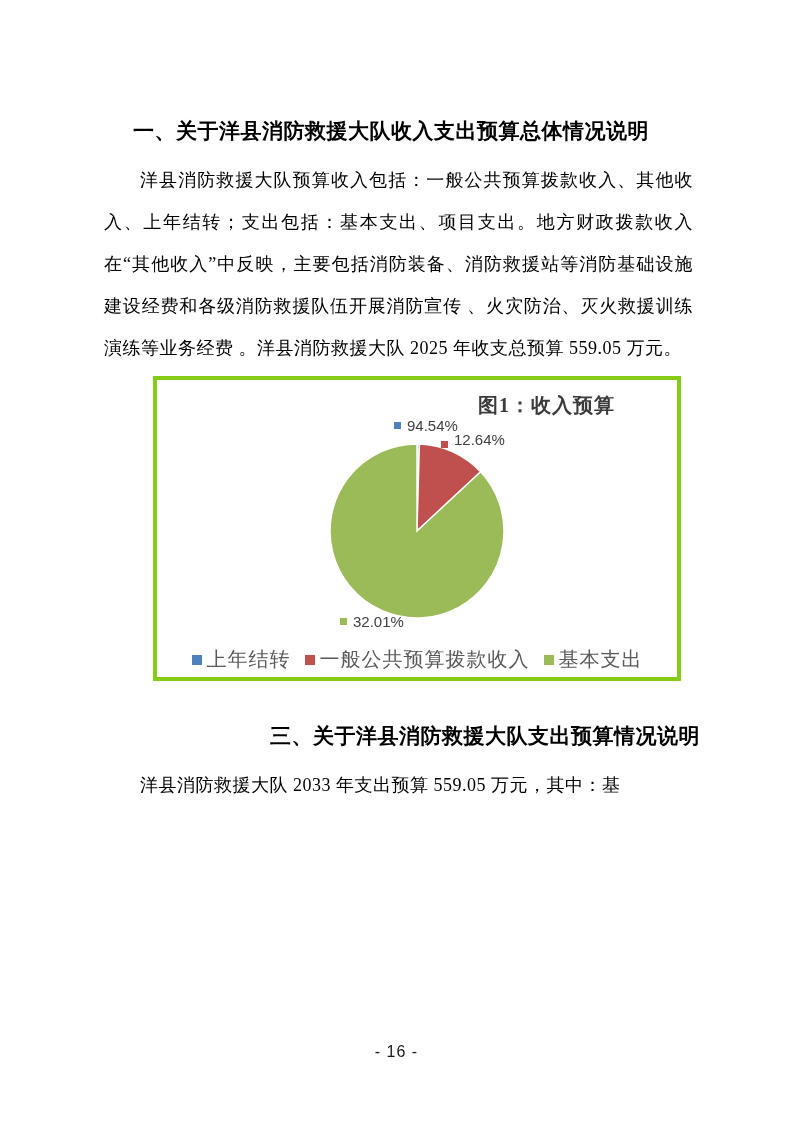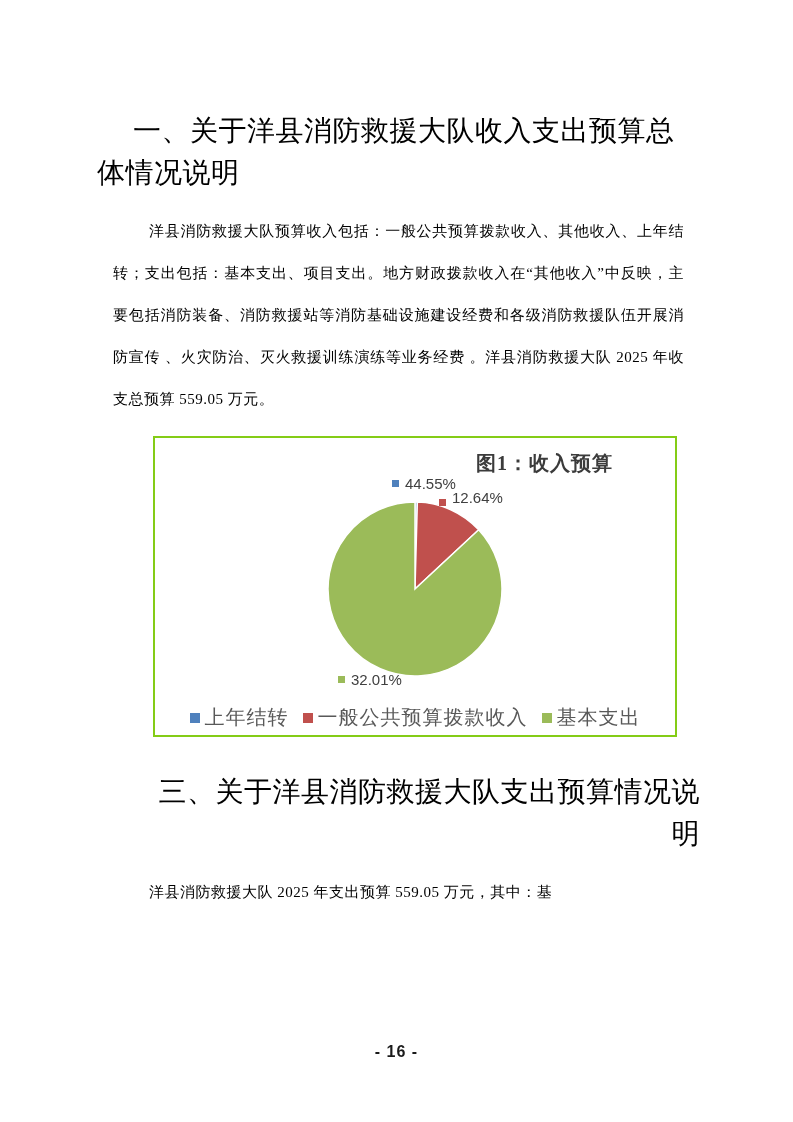--- a/index.html
+++ b/index.html
@@ -17,41 +17,41 @@
     color: #000000;
   }
   .content {
     position: absolute;
     left: 97px;
     top: 110px;
     width: 603px;
   }
   .doc-heading {
     margin: 0;
-    font-size: 28px;
+    font-size: 21px;
     line-height: 42px;
-    font-weight: normal;
+    font-weight: bold;
     text-indent: 36px;
     letter-spacing: 0.5px;
   }
   .doc-para {
-    margin: 16px;
-    font-size: 15px;
+    margin: 7px;
+    font-size: 18px;
     line-height: 42px;
     text-indent: 36px;
     text-align: justify;
     text-justify: inter-character;
     letter-spacing: 0.5px;
   }
   .chart-frame {
     position: relative;
     margin-left: 56px;
     width: 520px;
     height: 297px;
-    border: 2px solid #84cc16;
+    border: 4px solid #84cc16;
     background: #ffffff;
   }
   .chart-title {
     position: absolute;
     top: 12px;
     right: 62px;
     font-size: 20px;
     font-weight: bold;
     color: #3b3b3b;
     letter-spacing: 1px;
@@ -108,21 +108,20 @@
   .page-number {
     position: absolute;
     left: 0;
     width: 100%;
     top: 1043px;
     text-align: center;
     font-family: "Liberation Sans", sans-serif;
     font-size: 16px;
     color: #1a1a1a;
     letter-spacing: 1px;
-    font-weight: bold;
   }
 </style>
 </head>
 <body>
 
 <div class="page">
   <div class="content">
 
     <h2 class="doc-heading">一、关于洋县消防救援大队收入支出预算总体情况说明</h2>
 
@@ -135,21 +134,21 @@
       <div class="chart-title">图1：收入预算</div>
 
       <svg class="pie-svg" width="176" height="176" viewBox="0 0 176 176">
           <path d="M88,88 L88,1 A87,87 0 0 1 90.35025366879216,1.0317511519731255 Z" fill="#4F81BD" stroke="#ffffff" stroke-width="1.5"></path>
           <path d="M88,88 L90.35025366879216,1.0317511519731255 A87,87 0 0 1 151.68159552958872,28.723913836979214 Z" fill="#C0504D" stroke="#ffffff" stroke-width="1.5"></path>
           <path d="M88,88 L151.68159552958872,28.723913836979214 A87,87 0 1 1 87.99999999999999,1 Z" fill="#9BBB59" stroke="#ffffff" stroke-width="1.5"></path>
         </svg>
 
       <div class="pie-label lbl-0">
         <span class="sq" style="background-color: rgb(79, 129, 189);"></span>
-        <span>44.55%</span>
+        <span>94.54%</span>
       </div>
 
       <div class="pie-label lbl-1">
         <span class="sq" style="background-color: rgb(192, 80, 77);"></span>
         <span>12.64%</span>
       </div>
 
       <div class="pie-label lbl-2">
         <span class="sq" style="background-color: rgb(155, 187, 89);"></span>
         <span>32.01%</span>
@@ -167,18 +166,18 @@
         <span class="legend-item">
           <span class="sq" style="background-color: rgb(155, 187, 89);"></span>
           <span>基本支出</span>
         </span>
       </div>
 
     </div>
 
     <h2 class="doc-heading h-after-chart">三、关于洋县消防救援大队支出预算情况说明</h2>
 
-    <p class="doc-para">洋县消防救援大队 2025 年支出预算 559.05 万元，其中：基</p>
+    <p class="doc-para">洋县消防救援大队 2033 年支出预算 559.05 万元，其中：基</p>
 
   </div>
 
   <div class="page-number">- 16 -</div>
 </div>
 
 </body></html>

